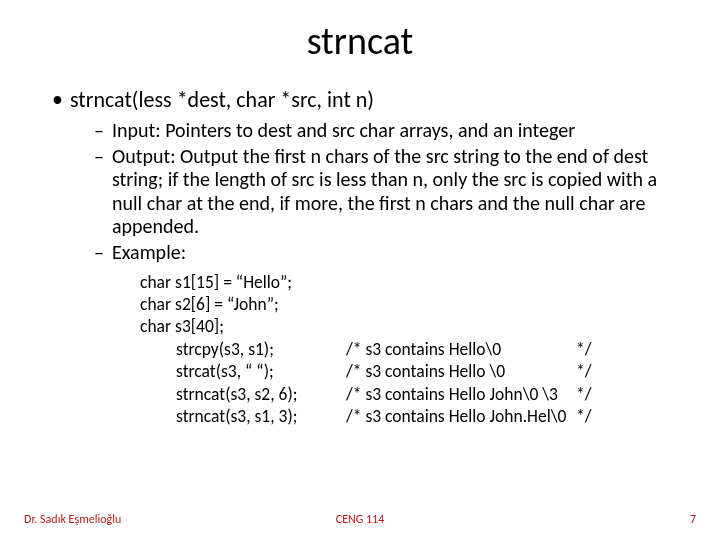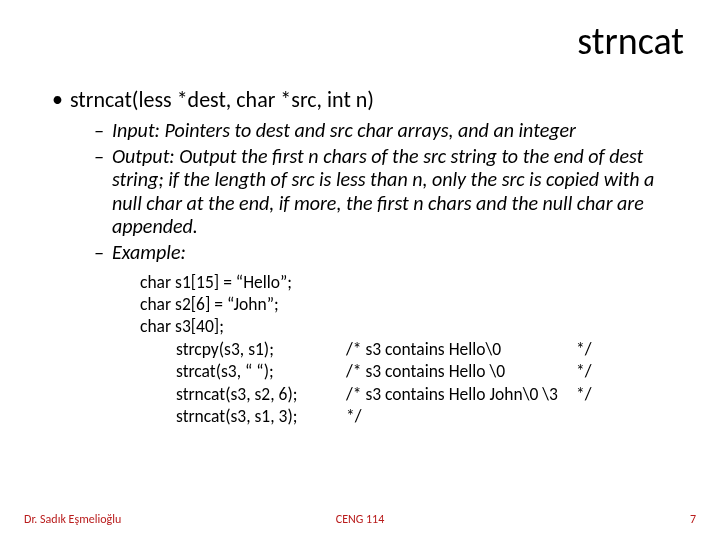--- a/index.html
+++ b/index.html
@@ -1,21 +1,21 @@
 <!DOCTYPE html>
 <html><head>
 <meta charset="utf-8">
 <style>
   * { margin: 0; padding: 0; box-sizing: border-box; }
   html, body { width: 720px; height: 540px; background: #fff; font-family: Calibri, Arial, sans-serif; color: #000; }
   .slide { width: 720px; height: 540px; position: relative; padding: 18px 36px 0 36px; }
-  .title { font-size: 38px; text-align: right; margin-bottom: 22px; font-weight: 400; }
+  .title { font-size: 38px; text-align: center; margin-bottom: 22px; font-weight: 400; }
   .bullet1 { font-size: 22px; margin-left: 16px; position: relative; padding-left: 18px; margin-bottom: 6px; }
   .bullet1::before { content: "•"; position: absolute; left: 0; top: 0; }
-  .bullet2 { font-size: 20px; margin-left: 58px; position: relative; padding-left: 18px; line-height: 1.18; margin-bottom: 2px; font-style: italic; }
+  .bullet2 { font-size: 20px; margin-left: 58px; position: relative; padding-left: 18px; line-height: 1.18; margin-bottom: 2px; }
   .bullet2::before { content: "–"; position: absolute; left: 0; top: 0; }
   .code-block { margin-left: 104px; margin-top: 6px; font-size: 17.5px; line-height: 1.28; }
   .code-line { display: flex; align-items: flex-end; }
   .c-left { width: 170px; flex: 0 0 170px; margin-left: 36px; }
   .c-mid { width: 230px; flex: 0 0 230px; }
   .c-right { width: 48px; flex: 0 0 48px; text-align: left; }
   .c-wide { }
   .footer { position: absolute; bottom: 14px; left: 0; right: 0; display: flex; justify-content: space-between; padding: 0 24px; font-size: 12px; color: #b91c1c; }
   .footer-center { position: absolute; left: 50%; transform: translateX(-50%); }
 </style>
@@ -52,20 +52,21 @@
       <span class="c-mid">/* s3 contains  Hello \0</span>
       <span class="c-right">*/</span>
     </div>
     <div class="code-line">
       <span class="c-left">strncat(s3, s2, 6);</span>
       <span class="c-mid">/* s3 contains  Hello John\0 \3</span>
       <span class="c-right">*/</span>
     </div>
     <div class="code-line">
       <span class="c-left">strncat(s3, s1, 3);</span>
+      <span class="c-mid">/* s3 contains  Hello John.Hel\0</span>
       <span class="c-right">*/</span>
     </div>
   </div>
 
   <div class="footer">
     <span>Dr. Sadık Eşmelioğlu</span>
     <span class="footer-center">CENG 114</span>
     <span>7</span>
   </div>
 

